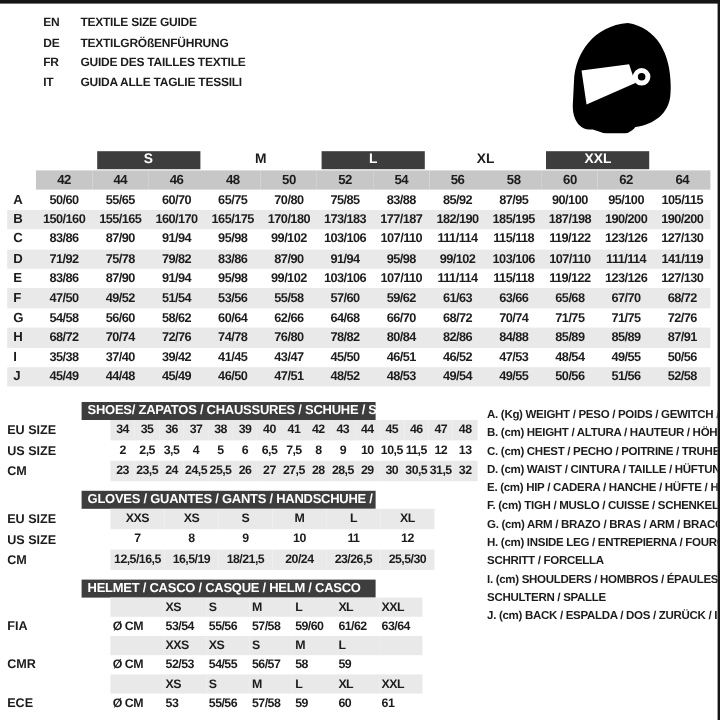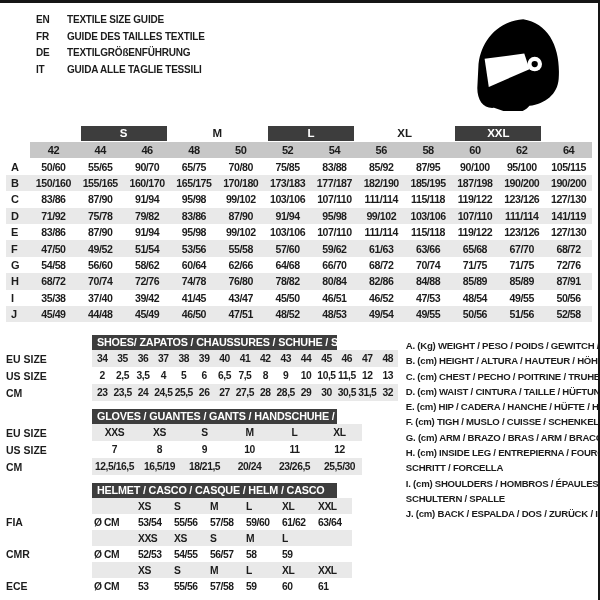--- a/index.html
+++ b/index.html
@@ -23,21 +23,21 @@
   .group-bar{grid-column:span 2;background:#3d3d3d;color:#fff;margin:1px 4px;height:15px;
              display:flex;align-items:center;justify-content:center;font-size:11.5px;}
   .group-plain{grid-column:span 2;display:flex;align-items:center;justify-content:center;font-size:11.5px;}
   .cols-row .num{background:#c7c7c7;height:16px;line-height:16px;font-size:11px;}
 
   
   .lower{position:absolute;left:6px;top:332px;width:588px;display:flex;}
   .tables-col{width:392px;}
   .sec{margin-bottom:8px;}
   .sec-title{background:#3d3d3d;color:#fff;font-size:10.8px;height:15px;line-height:15px;
-             padding:0 5px;margin-left:86px;width:235px;letter-spacing:-0.2px;white-space:nowrap;}
+             padding:0 5px;margin-left:62px;width:235px;letter-spacing:-0.2px;white-space:nowrap;}
   .sec-row{display:grid;height:17px;align-items:center;font-size:10.3px;}
   .shoes-row{grid-template-columns:86px repeat(15,20.4px);}
   .gloves-row{grid-template-columns:86px repeat(6,45px);}
   .helmet-row{grid-template-columns:86px 44px repeat(6,36px);height:16px;}
   .row-label{font-size:10.5px;text-align:left;}
   .val{text-align:center;letter-spacing:-0.45px;white-space:nowrap;}
   .val.shaded{background:#e9e9e9;height:100%;display:flex;align-items:center;justify-content:center;}
   .helmet-row .val{text-align:left;justify-content:flex-start;padding-left:2px;box-sizing:border-box;}
 
   
@@ -48,26 +48,26 @@
 <body>
 
 <div class="page">
 
   <div class="langs">
       <div class="lang-row">
         <span class="lang-code">EN</span>
         <span class="lang-label">TEXTILE SIZE GUIDE</span>
       </div>
       <div class="lang-row">
+        <span class="lang-code">DE</span>
+        <span class="lang-label">TEXTILGRÖßENFÜHRUNG</span>
+      </div>
+      <div class="lang-row">
         <span class="lang-code">FR</span>
         <span class="lang-label">GUIDE DES TAILLES TEXTILE</span>
-      </div>
-      <div class="lang-row">
-        <span class="lang-code">DE</span>
-        <span class="lang-label">TEXTILGRÖßENFÜHRUNG</span>
       </div>
       <div class="lang-row">
         <span class="lang-code">IT</span>
         <span class="lang-label">GUIDA ALLE TAGLIE TESSILI</span>
       </div>
     </div>
 
   <div class="helmet-wrap">
     <svg width="108" height="96" viewBox="0 0 100 92" xmlns="http://www.w3.org/2000/svg">
       <path fill="#000" d="M55,4 C28,6 13,28 12,50 L11,70 C11,82 17,90 27,89
@@ -101,21 +101,21 @@
         <div class="tt-cell num">56</div>
         <div class="tt-cell num">58</div>
         <div class="tt-cell num">60</div>
         <div class="tt-cell num">62</div>
         <div class="tt-cell num">64</div>
       </div>
       <div class="tt-row">
         <div class="tt-cell tt-label">A</div>
         <div class="tt-cell">50/60</div>
         <div class="tt-cell">55/65</div>
-        <div class="tt-cell">90/70</div>
+        <div class="tt-cell">60/70</div>
         <div class="tt-cell">65/75</div>
         <div class="tt-cell">70/80</div>
         <div class="tt-cell">75/85</div>
         <div class="tt-cell">83/88</div>
         <div class="tt-cell">85/92</div>
         <div class="tt-cell">87/95</div>
         <div class="tt-cell">90/100</div>
         <div class="tt-cell">95/100</div>
         <div class="tt-cell">105/115</div>
       </div>

